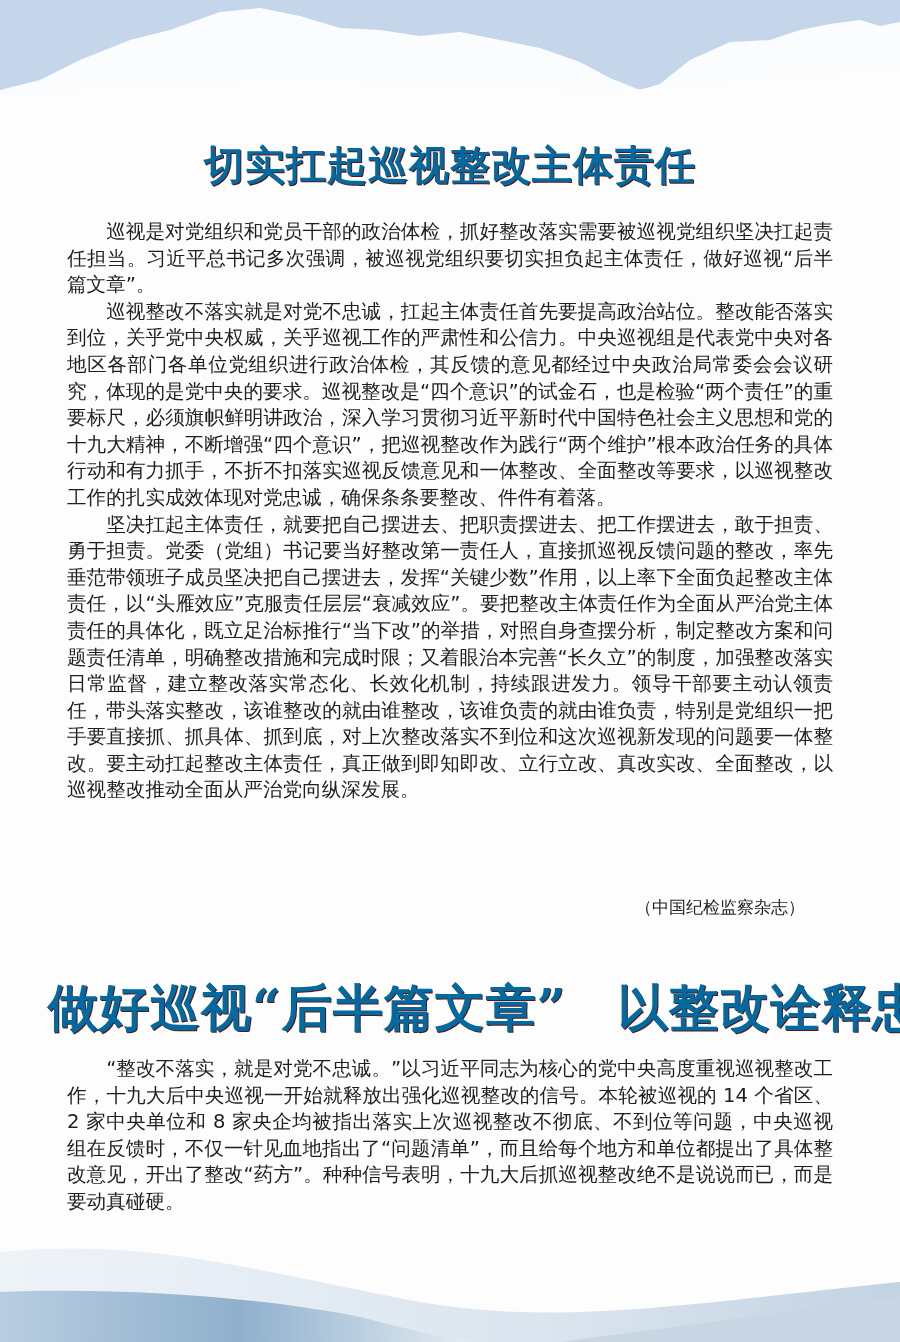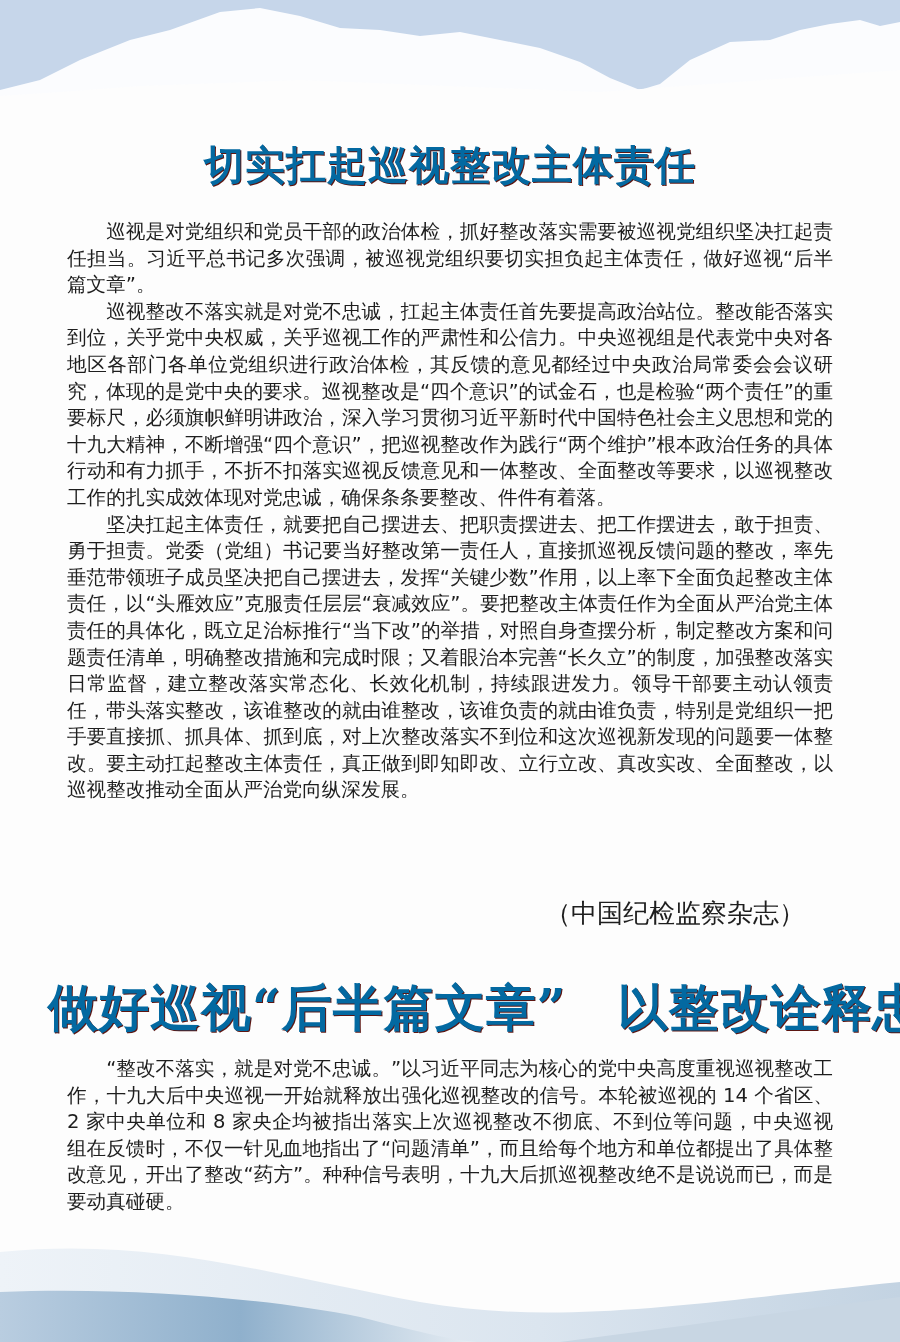--- a/index.html
+++ b/index.html
@@ -28,21 +28,21 @@
     position: absolute; left: 56px; width: 766px;
     font-size: 19.6px; line-height: 26.6px; text-align: justify;
     font-family: "DejaVu Sans", "Liberation Sans", sans-serif;
     margin-left: 11px;
   }
   .body-text p { margin: 0; text-indent: 2em; }
   .article1 { top: 219px; }
   .article2 { top: 1056px; }
   .source {
     position: absolute; top: 896px; right: 95px;
-    font-size: 26px; font-family: "DejaVu Sans", "Liberation Sans", sans-serif;
+    font-size: 17px; font-family: "DejaVu Sans", "Liberation Sans", sans-serif;
   }
 </style>
 </head>
 <body>
 
 <div class="sky">
   <svg width="900" height="110" viewBox="0 0 900 110">
     <path d="M0,90 L40,80 L80,60 L130,40 L170,30 L220,12 L260,8 L300,16 L340,28 L380,30 L420,36 L460,32 L500,40 L540,48 L580,62 L610,78 L640,90 L660,84 L690,60 L730,42 L770,40 L800,30 L830,24 L860,20 L880,26 L900,22 L900,110 L0,110 Z" fill="#fbfcfe"></path>
     <path d="M0,110 L0,96 L60,92 L140,86 L300,80 L600,92 L900,70 L900,110 Z" fill="#fdfdfd"></path>
   </svg>

